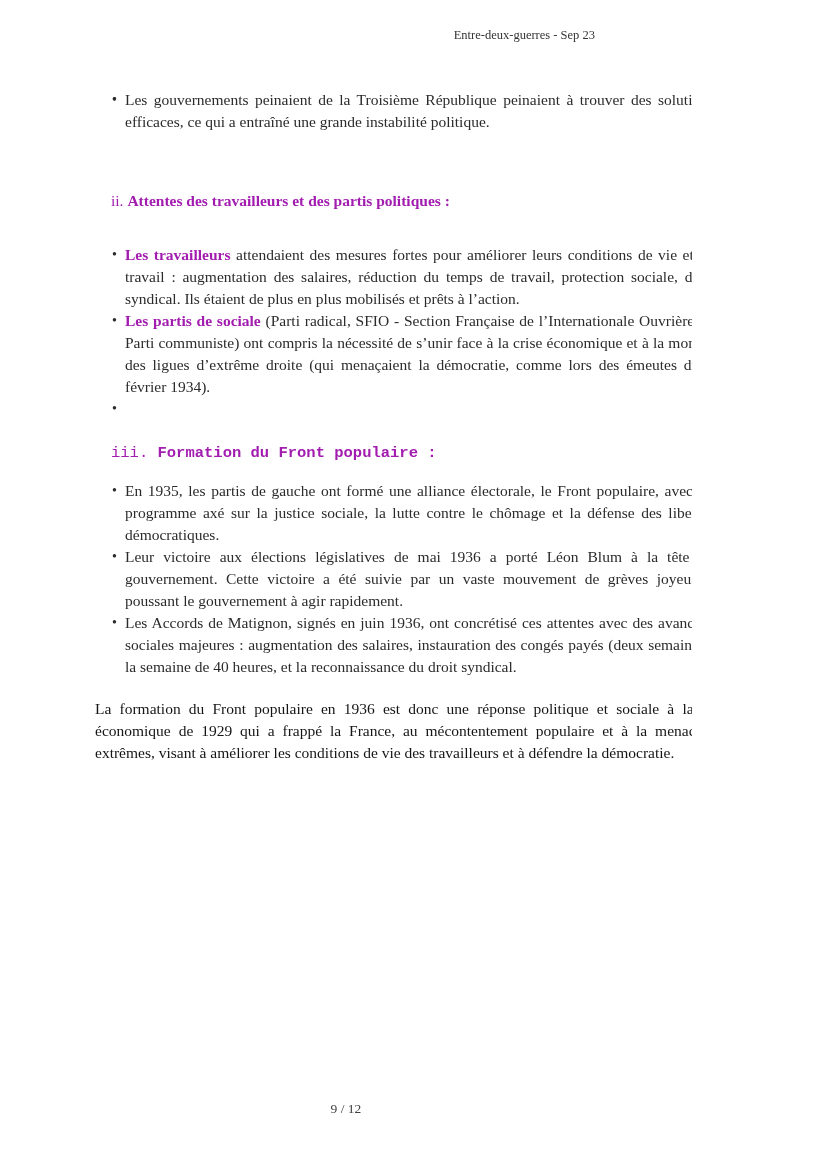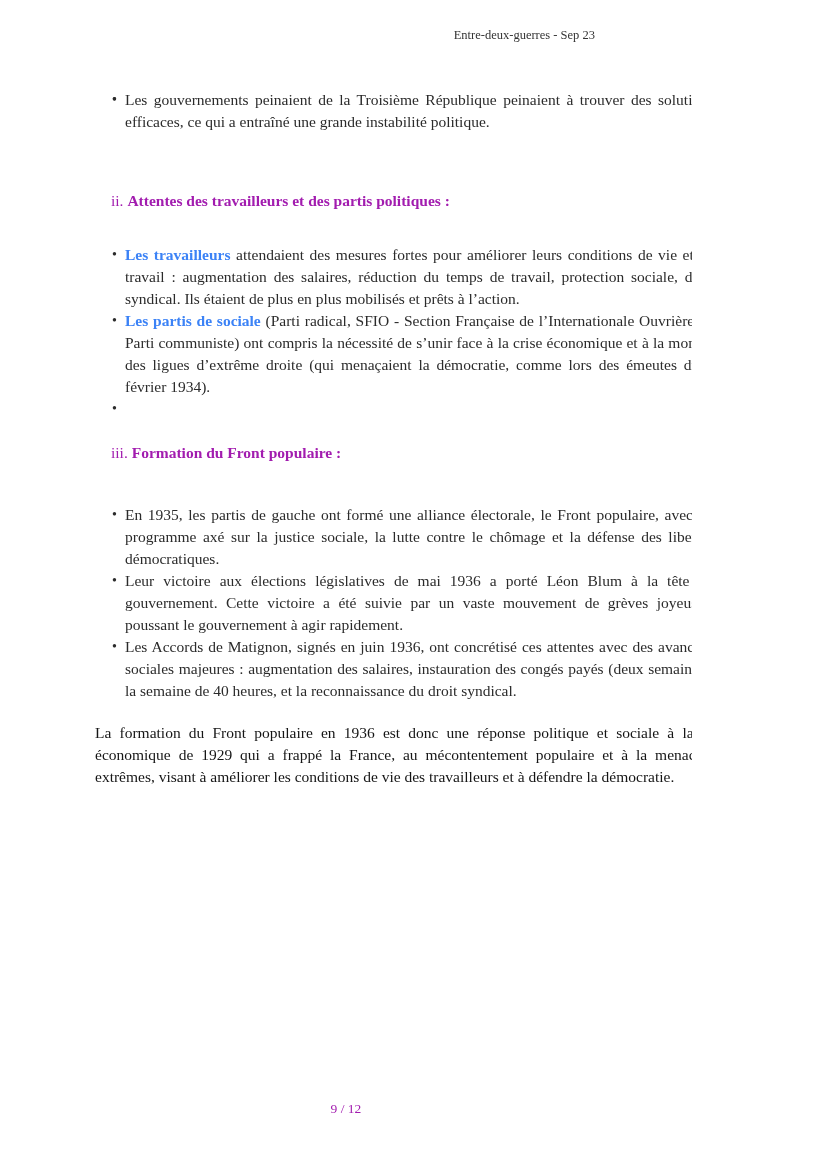--- a/index.html
+++ b/index.html
@@ -42,48 +42,48 @@
     position: relative;
     padding-left: 13px;
   }
   ul.bullet-list .bullet {
     position: absolute;
     left: 0;
     top: 0;
     font-size: 14px;
     line-height: 22px;
   }
-  .lead-bold { font-weight: bold; color: #3b82f6; }
+  .lead-bold { font-weight: bold; color: #a21caf; }
   .section-heading {
     margin: 57px 0 32px 16px;
     font-size: 15.5px;
     line-height: 22px;
     font-weight: normal;
     color: #a21caf;
   }
-  .section-heading.second { margin-top: 44px; margin-bottom: 40px; }
+  .section-heading.second { margin-top: 44px; margin-bottom: 16px; font-family: Liberation Mono, monospace; }
   .section-heading .heading-bold { font-weight: bold; }
   .intro-list { margin-top: 89px !important; }
   .conclusion {
     margin: 20px 0 0 0;
     font-size: 15.5px;
     line-height: 22px;
     font-weight: normal;
     text-align: justify;
     color: #151515;
   }
   .doc-footer {
     position: absolute;
     bottom: 54px;
     left: 0;
     right: 0;
     text-align: center;
     font-size: 13.5px;
     line-height: 17px;
-    color: #a21caf;
+    color: #404040;
   }
 </style>
 </head>
 <body>
 
 <div class="page">
 
   <div class="doc-header">Entre-deux-guerres - Sep 23</div>
 
   <div class="content">

